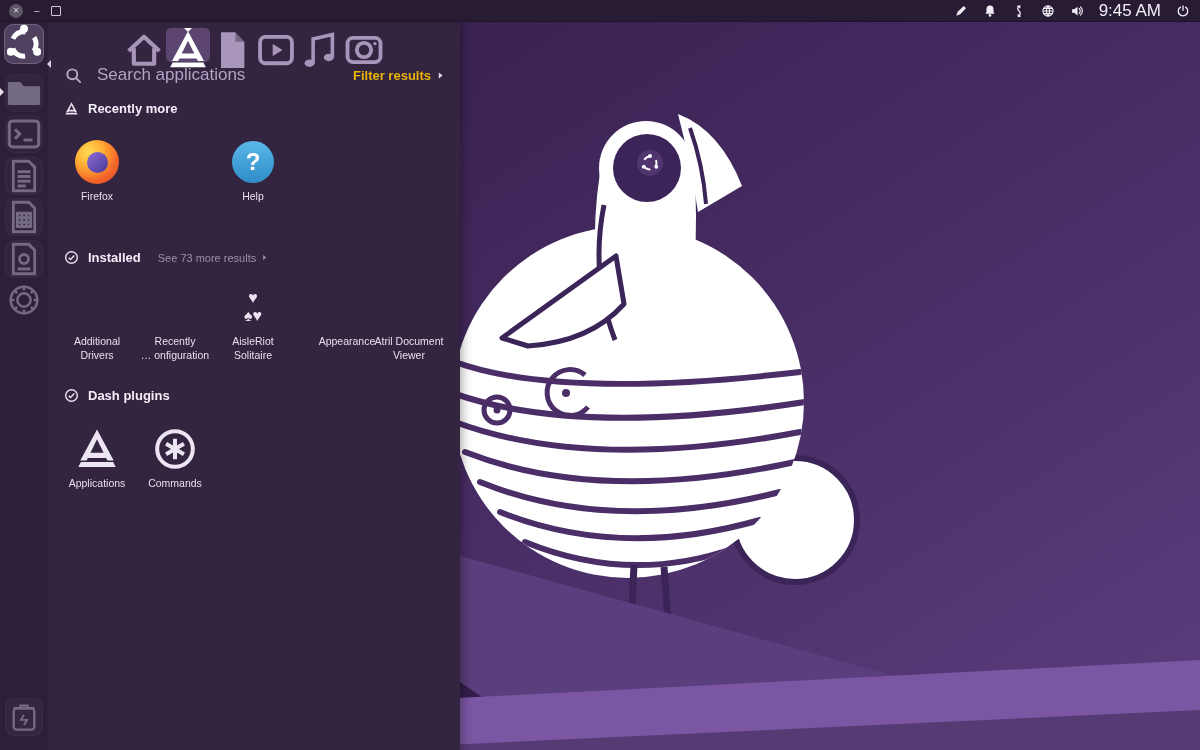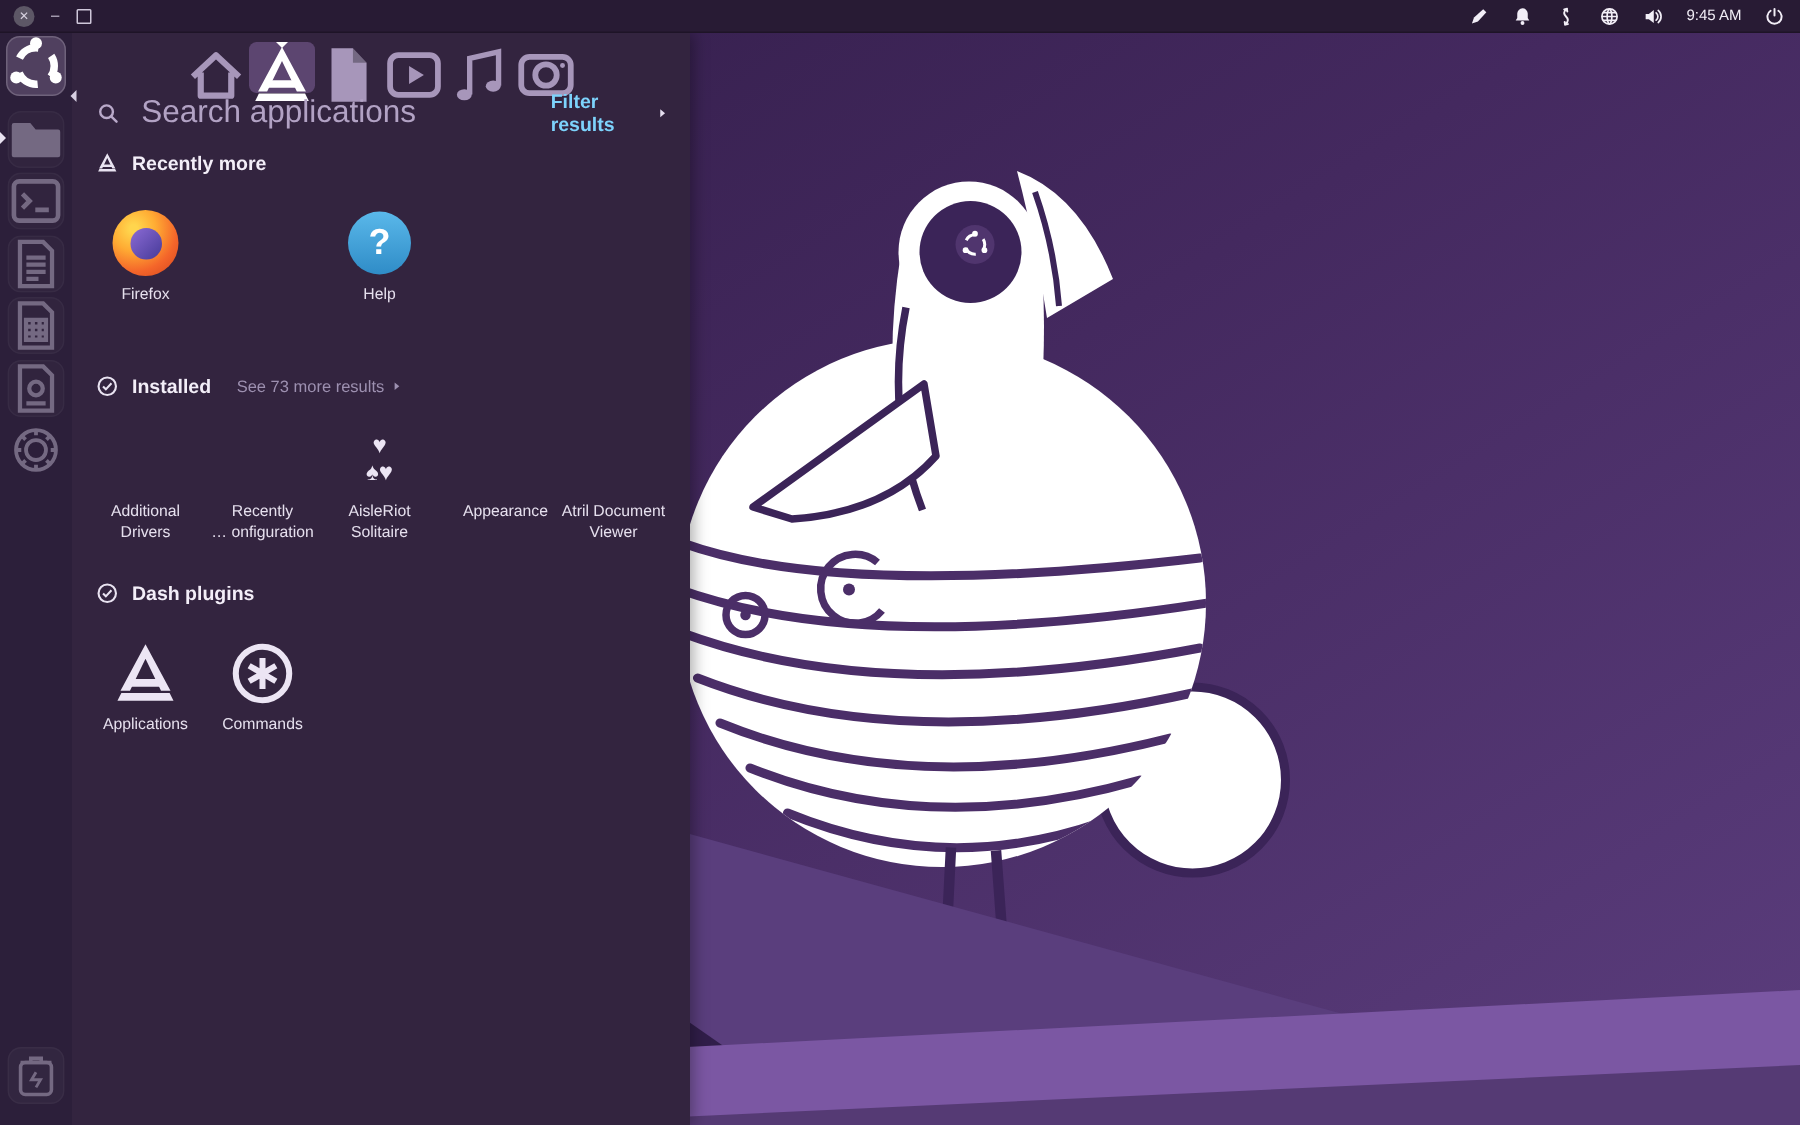--- a/index.html
+++ b/index.html
@@ -10,21 +10,21 @@
   #panel{position:absolute;left:0;top:0;width:1200px;height:22px;background:#281b34;z-index:60;
     display:flex;align-items:center;color:#ece6f3;border-bottom:1px solid rgba(0,0,0,.25);box-sizing:border-box;}
   .pctrl{display:flex;align-items:center;gap:11px;margin-left:9px;}
   .pclose{width:14px;height:14px;border-radius:50%;background:#5d5766;display:grid;place-items:center;
     font-size:8px;color:#d8d2e0;line-height:1;}
   .pglyph{font-size:10px;color:#cfc8da;line-height:1;}
   .pmax{width:8px;height:8px;border:1.4px solid #cfc8da;border-radius:1px;}
   .pright{margin-left:auto;display:flex;align-items:center;gap:15px;margin-right:10px;}
   .pic{width:14px;height:14px;color:#f2eef7;}
   .pic svg{width:100%;height:100%;display:block;}
-  .ptime{font-size:10px;color:#f2eef7;}
+  .ptime{font-size:17px;color:#f2eef7;}
   
   #launcher{position:absolute;left:0;top:22px;width:48px;bottom:0;background:#2c1f3a;z-index:50;}
   .bfb{position:absolute;left:4px;top:2px;width:40px;height:40px;border-radius:9px;background:#50405f;
     display:grid;place-items:center;color:#fff;box-shadow:inset 0 0 0 1px rgba(255,255,255,.18);}
   .bfb svg{width:28px;height:28px;}
   .bfb-arrow{position:absolute;left:43px;top:38px;width:0;height:0;border:4px solid transparent;border-right-color:#d7cfe2;}
   .ltile{position:absolute;left:5px;width:38px;height:38px;border-radius:9px;background:rgba(255,255,255,.05);
     box-shadow:inset 0 0 0 1px rgba(255,255,255,.08);display:grid;place-items:center;color:#cdc3da;opacity:.45;}
   .ltile svg{width:24px;height:24px;}
   .run-ind{position:absolute;left:0;width:0;height:0;border:4px solid transparent;border-left-color:#e8e2f0;}
@@ -35,23 +35,23 @@
   .tab{position:relative;width:44px;height:34px;display:grid;place-items:center;color:#a globalid;}
   .tab{color:#a796ba;}
   .tab svg{width:17px;height:17px;}
   .tab.sel{background:#5c4570;border-radius:5px;color:#ffffff;}
   .tab.sel::before{content:"";position:absolute;top:0;left:50%;transform:translateX(-50%);
     border:4px solid transparent;border-top-color:#ffffff;}
   .searchrow{position:absolute;left:16px;top:40px;right:14px;height:26px;display:flex;align-items:center;}
   .searchrow .mag{width:19px;height:19px;color:#b9a9c9;margin-right:12px;}
   .searchrow .mag svg{width:100%;height:100%;}
   #search-input{flex:1;background:transparent;border:none;outline:none;color:#e9e2f2;
-    font-size:21px;font-weight:300;font-family:inherit;}
+    font-size:17px;font-weight:300;font-family:inherit;}
   #search-input::placeholder{color:#b2a2c4;opacity:1;}
-  .filter{display:flex;align-items:center;gap:4px;color:#7dd3fc;font-size:13px;font-weight:700;}
+  .filter{display:flex;align-items:center;gap:4px;color:#eab308;font-size:13px;font-weight:700;}
   .filter .ci{width:11px;height:11px;color:#e6dff0;}
   .filter .ci svg{width:100%;height:100%;}
   .shead{position:absolute;left:16px;display:flex;align-items:center;gap:9px;}
   .shead .hic{width:15px;height:15px;color:#e9e3f1;}
   .shead .hic svg{width:100%;height:100%;}
   .shead .ht{font-size:13px;font-weight:700;color:#f3eef8;}
   .shead .hlink{font-size:11px;color:#9d90b0;margin-left:8px;display:flex;align-items:center;gap:4px;}
   .shead .hlink .ci{width:9px;height:9px;}
   .shead .hlink .ci svg{width:100%;height:100%;}
   .cell{position:absolute;width:80px;text-align:center;cursor:default;}
@@ -418,21 +418,21 @@
   <div class="cell" style="left:165px;top:262px">
     <div class="cicon">
         <div class="ic-aisleriot">
       <div class="cardb"></div>
           <div class="card">♥</div>
           <div class="pip">♠♥</div>
     </div>
       </div>
     <div class="clabel">AisleRiot Solitaire</div>
   </div>
-  <div class="cell" style="left:249px;top:262px">
+  <div class="cell" style="left:259px;top:262px">
     <div class="cicon">
         <div class="ic-appearance"></div>
       </div>
     <div class="clabel">Appearance</div>
   </div>
   <div class="cell" style="left:321px;top:262px">
     <div class="cicon">
         <div class="ic-atril">
       <div class="page"></div>
           <div class="chip"></div>

